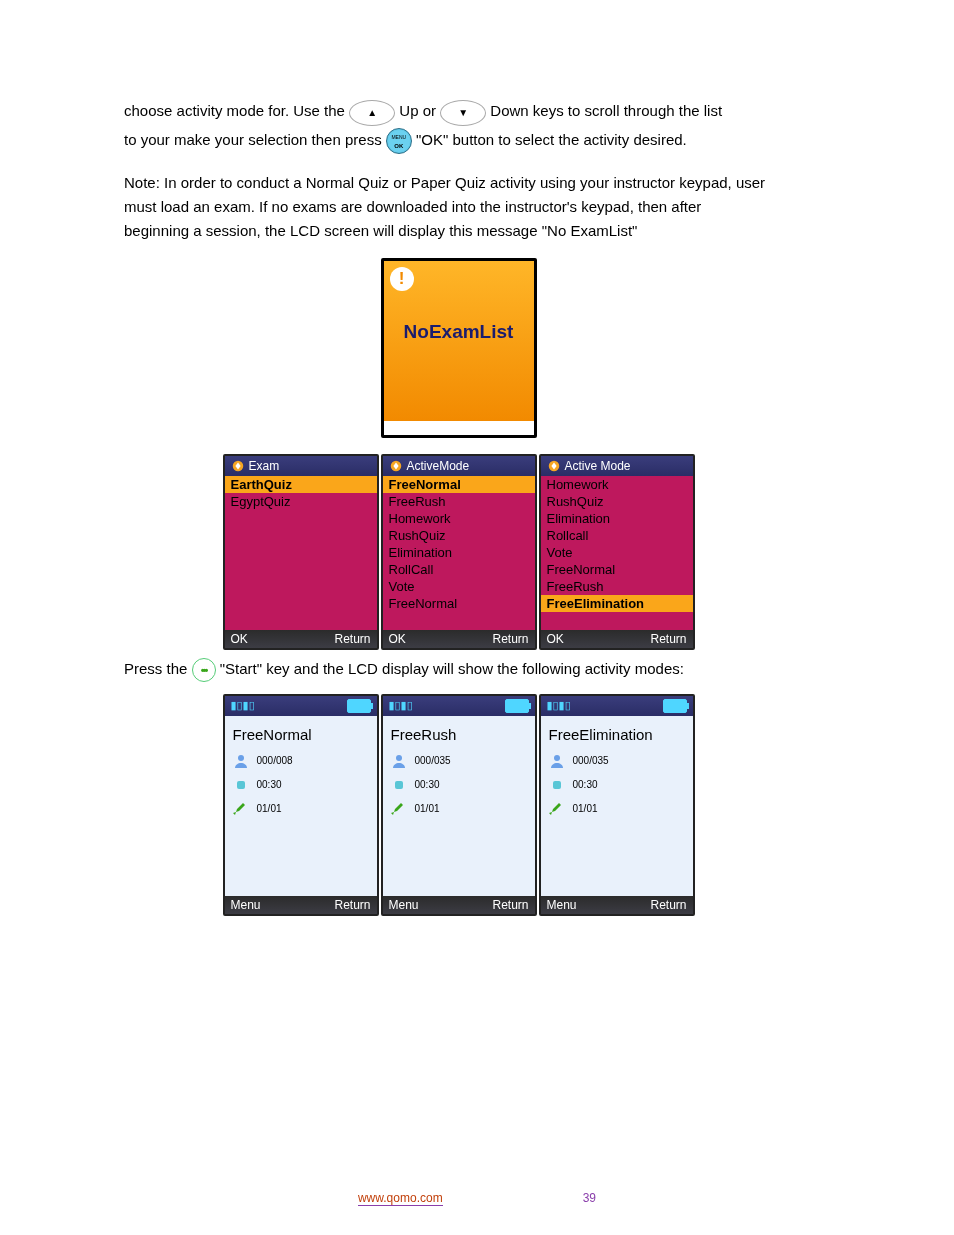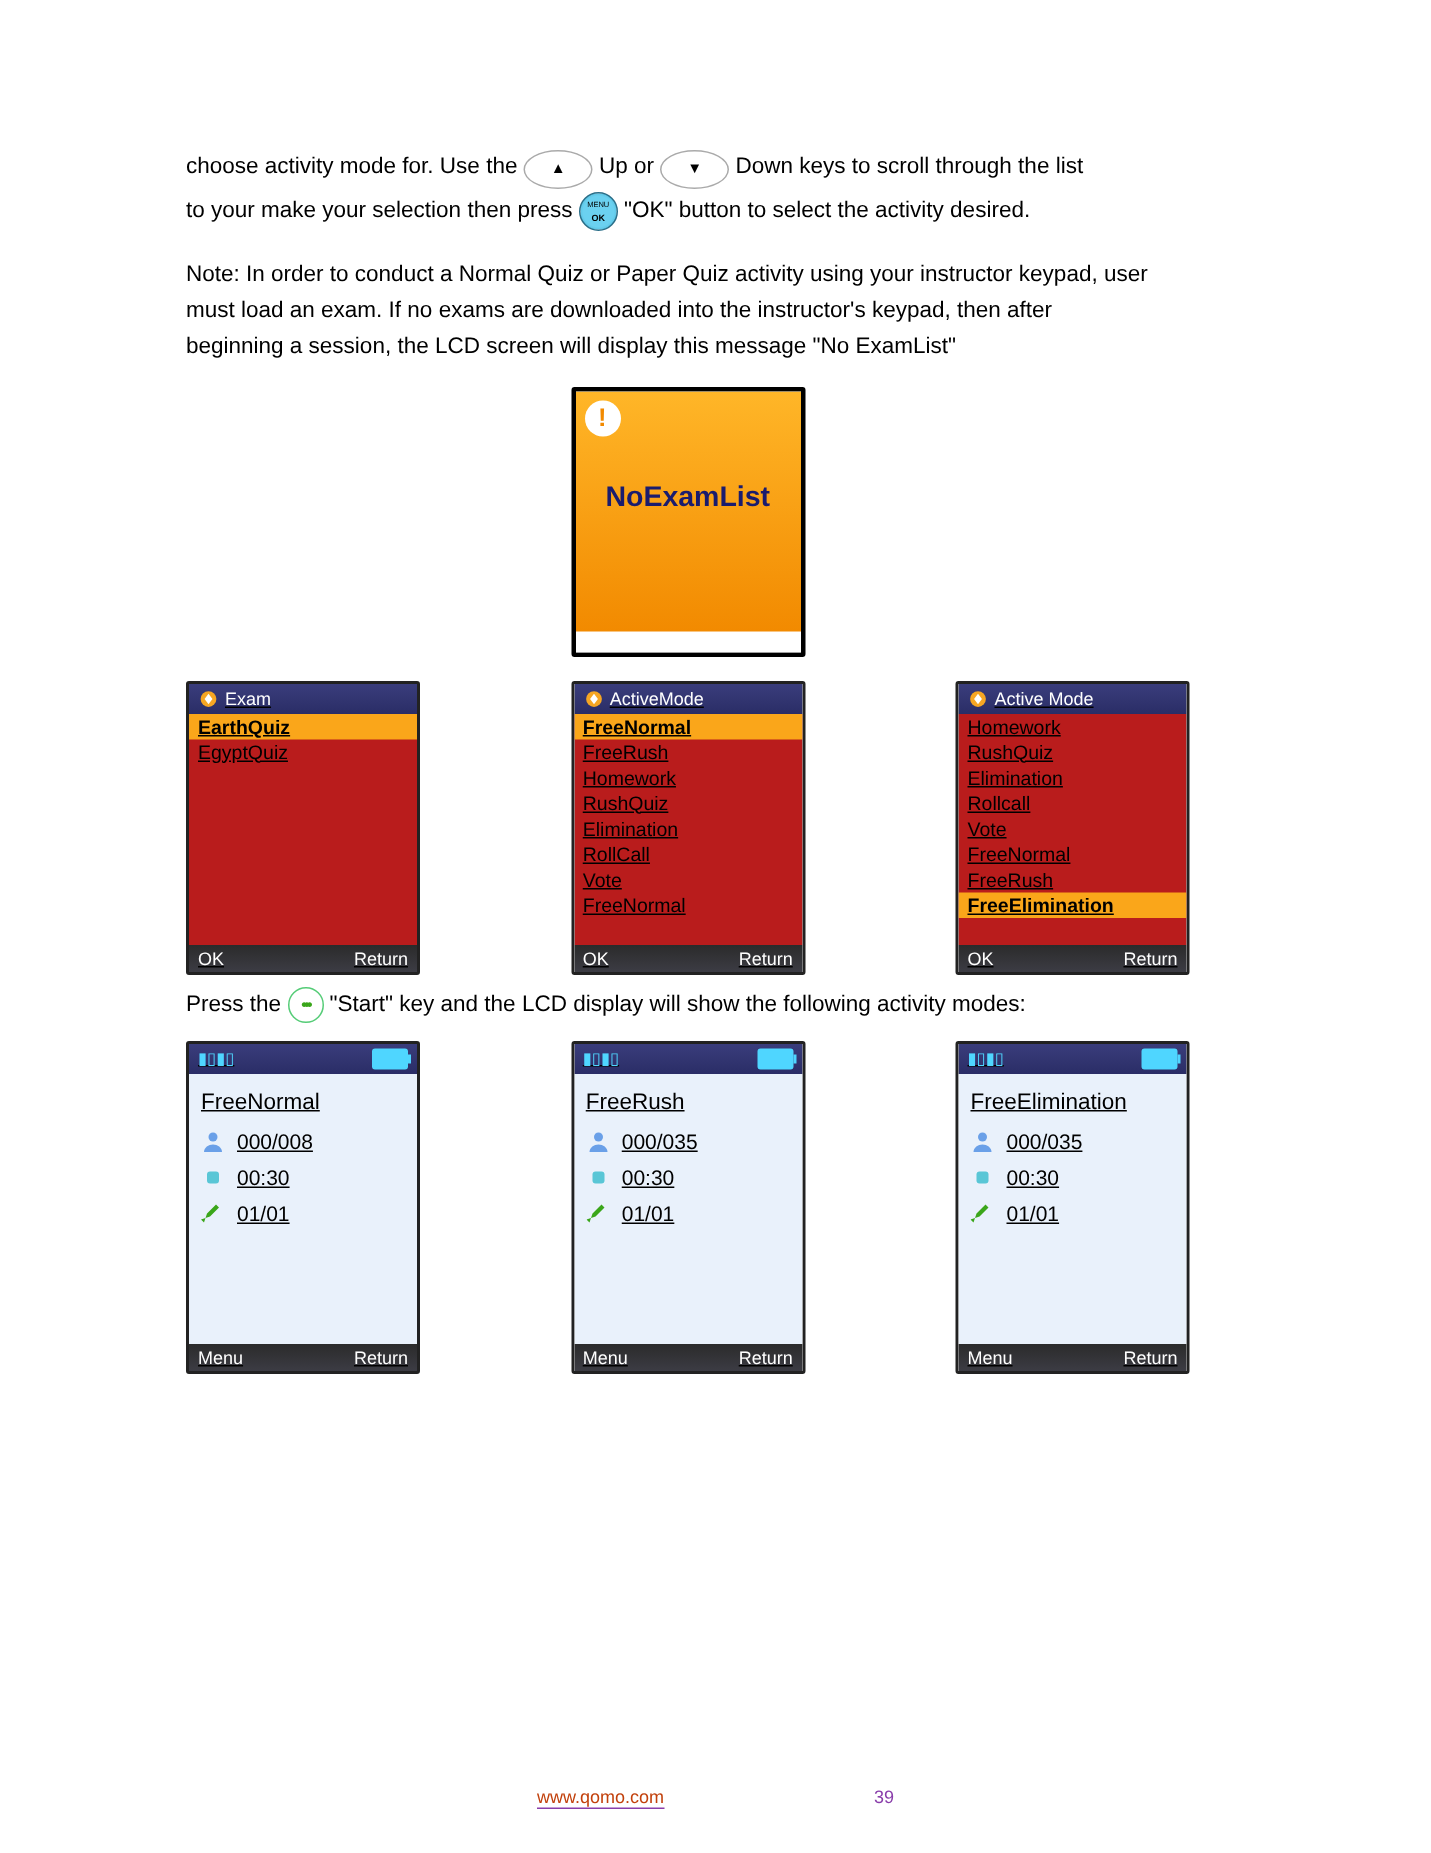--- a/index.html
+++ b/index.html
@@ -9,36 +9,36 @@
   .key-up,.key-down{width:44px;height:24px;border:1px solid #aaa;border-radius:50%/50%;display:inline-flex;align-items:center;justify-content:center;font-size:10px;background:#fff;}
   .ok-key{display:inline-block;width:26px;height:26px;border-radius:50%;background:radial-gradient(circle,#6bd1f0 60%,#3aa9c9 100%);border:1px solid #2a6e88;vertical-align:middle;text-align:center;font-size:6px;line-height:9px;padding-top:4px;box-sizing:border-box;color:#000;}
   .ok-key .menu{font-size:5px;}
   .lcd-wrap{display:flex;justify-content:center;margin:16px 0;}
   .lcd{border:3px solid #000;border-radius:2px;width:156px;background:#fff;box-sizing:border-box;overflow:hidden;}
   .noexam{width:156px;}
   .noexam-body{height:160px;background:linear-gradient(#ffb628,#f28a00);position:relative;}
   .excl{width:24px;height:24px;border-radius:50%;background:#fff;position:absolute;top:6px;left:6px;display:flex;align-items:center;justify-content:center;color:#f28a00;font-weight:bold;font-size:17px;}
   .noexam-text{position:absolute;top:60px;left:0;right:0;text-align:center;color:#1a1c6e;font-weight:bold;font-size:19px;}
   .noexam-foot{height:14px;background:#fff;}
-  .screens-row{display:flex;justify-content:space-between;gap:2px;margin:4px 0;text-decoration:underline;}
+  .screens-row{display:flex;justify-content:center;gap:2px;margin:4px 0;}
   .screen{width:156px;border:2px solid #222;border-radius:2px;box-sizing:border-box;overflow:hidden;background:#fff;font-size:13px;}
   .screen-header{background:linear-gradient(#3a3d7c,#2a2d66);color:#fff;height:20px;display:flex;align-items:center;padding:0 6px;box-sizing:border-box;font-size:12px;}
   .screen-header .hicon{width:14px;height:14px;margin-right:4px;display:inline-block;}
   .screen-header .hicon svg{width:14px;height:14px;}
-  .screen-list{min-height:154px;background:#b91c1c;}
+  .screen-list{min-height:154px;background:#be185d;}
   .screen-list .item{padding:1px 6px;font-size:13px;color:#000;}
   .screen-list .item.sel{background:#faa61a;font-weight:bold;}
   .screen-footer{background:linear-gradient(#2b2b2b,#3c3c44);color:#fff;height:18px;display:flex;justify-content:space-between;align-items:center;padding:0 6px;font-size:12px;}
   .status-bar{background:linear-gradient(#3a3d7c,#2a2d66);height:20px;display:flex;justify-content:space-between;align-items:center;padding:0 6px;}
   .signal{color:#4fd6ff;font-size:11px;}
   .battery{width:22px;height:12px;border:1px solid #4fd6ff;border-radius:2px;background:#4fd6ff;position:relative;}
   .battery::after{content:"";position:absolute;right:-3px;top:3px;width:2px;height:6px;background:#4fd6ff;}
   .free-body{background:#e9f1fb;min-height:180px;padding:10px 8px;box-sizing:border-box;}
   .free-title{font-size:15px;margin-bottom:10px;}
-  .free-row{display:flex;align-items:center;gap:8px;margin:8px 0;font-size:14px;}
+  .free-row{display:flex;align-items:center;gap:8px;margin:8px 0;font-size:10px;}
   .free-row .ico{width:16px;height:16px;display:inline-block;}
   .ico-user svg, .ico-clock svg, .ico-pen svg{width:16px;height:16px;}
   .start-key{display:inline-block;width:22px;height:22px;border-radius:50%;border:1px solid #5c7;background:#fff;vertical-align:middle;text-align:center;line-height:20px;}
   .start-key span{color:#3aa61a;font-weight:bold;letter-spacing:-2px;font-size:11px;}
   .footer-link{position:absolute;bottom:30px;left:0;right:0;text-align:center;font-size:12px;color:#8a3eab;}
   .footer-link a{color:#c2410c;text-decoration:none;border-bottom:1px solid #8a3eab;}
   .justify{text-align:justify;}
 </style>
 </head>
 <body>

